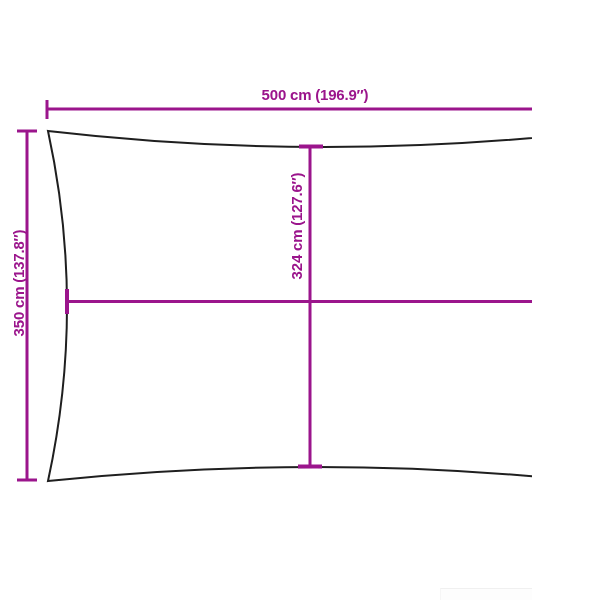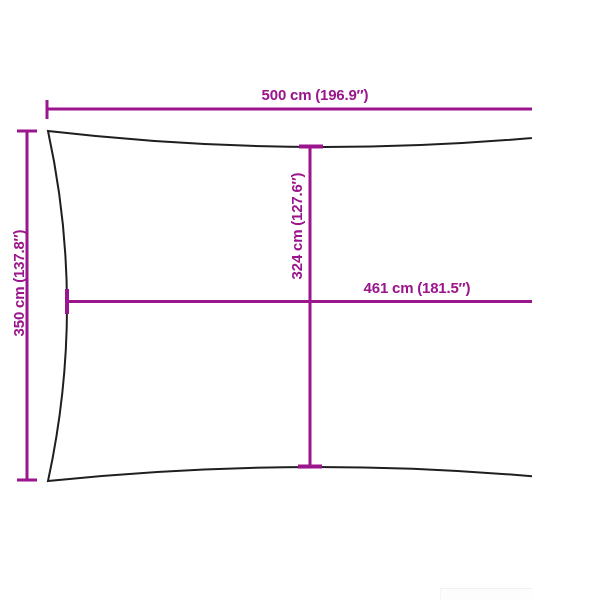--- a/index.html
+++ b/index.html
@@ -89,17 +89,16 @@
       <line x1="562" y1="289" x2="562" y2="314" stroke-width="4"></line>
     </g>
   </svg>
 
   <div class="dim-label label-top">500 cm (196.9″)</div>
 
   <div class="dim-label label-left">350 cm (137.8″)</div>
 
   <div class="dim-label label-inner-v">324 cm (127.6″)</div>
 
-  <div class="dim-label label-inner-h">461 cm (181.5″)</div>
 
   <div class="faint-corner-box"></div>
 
 </div>
 
 </body></html>

